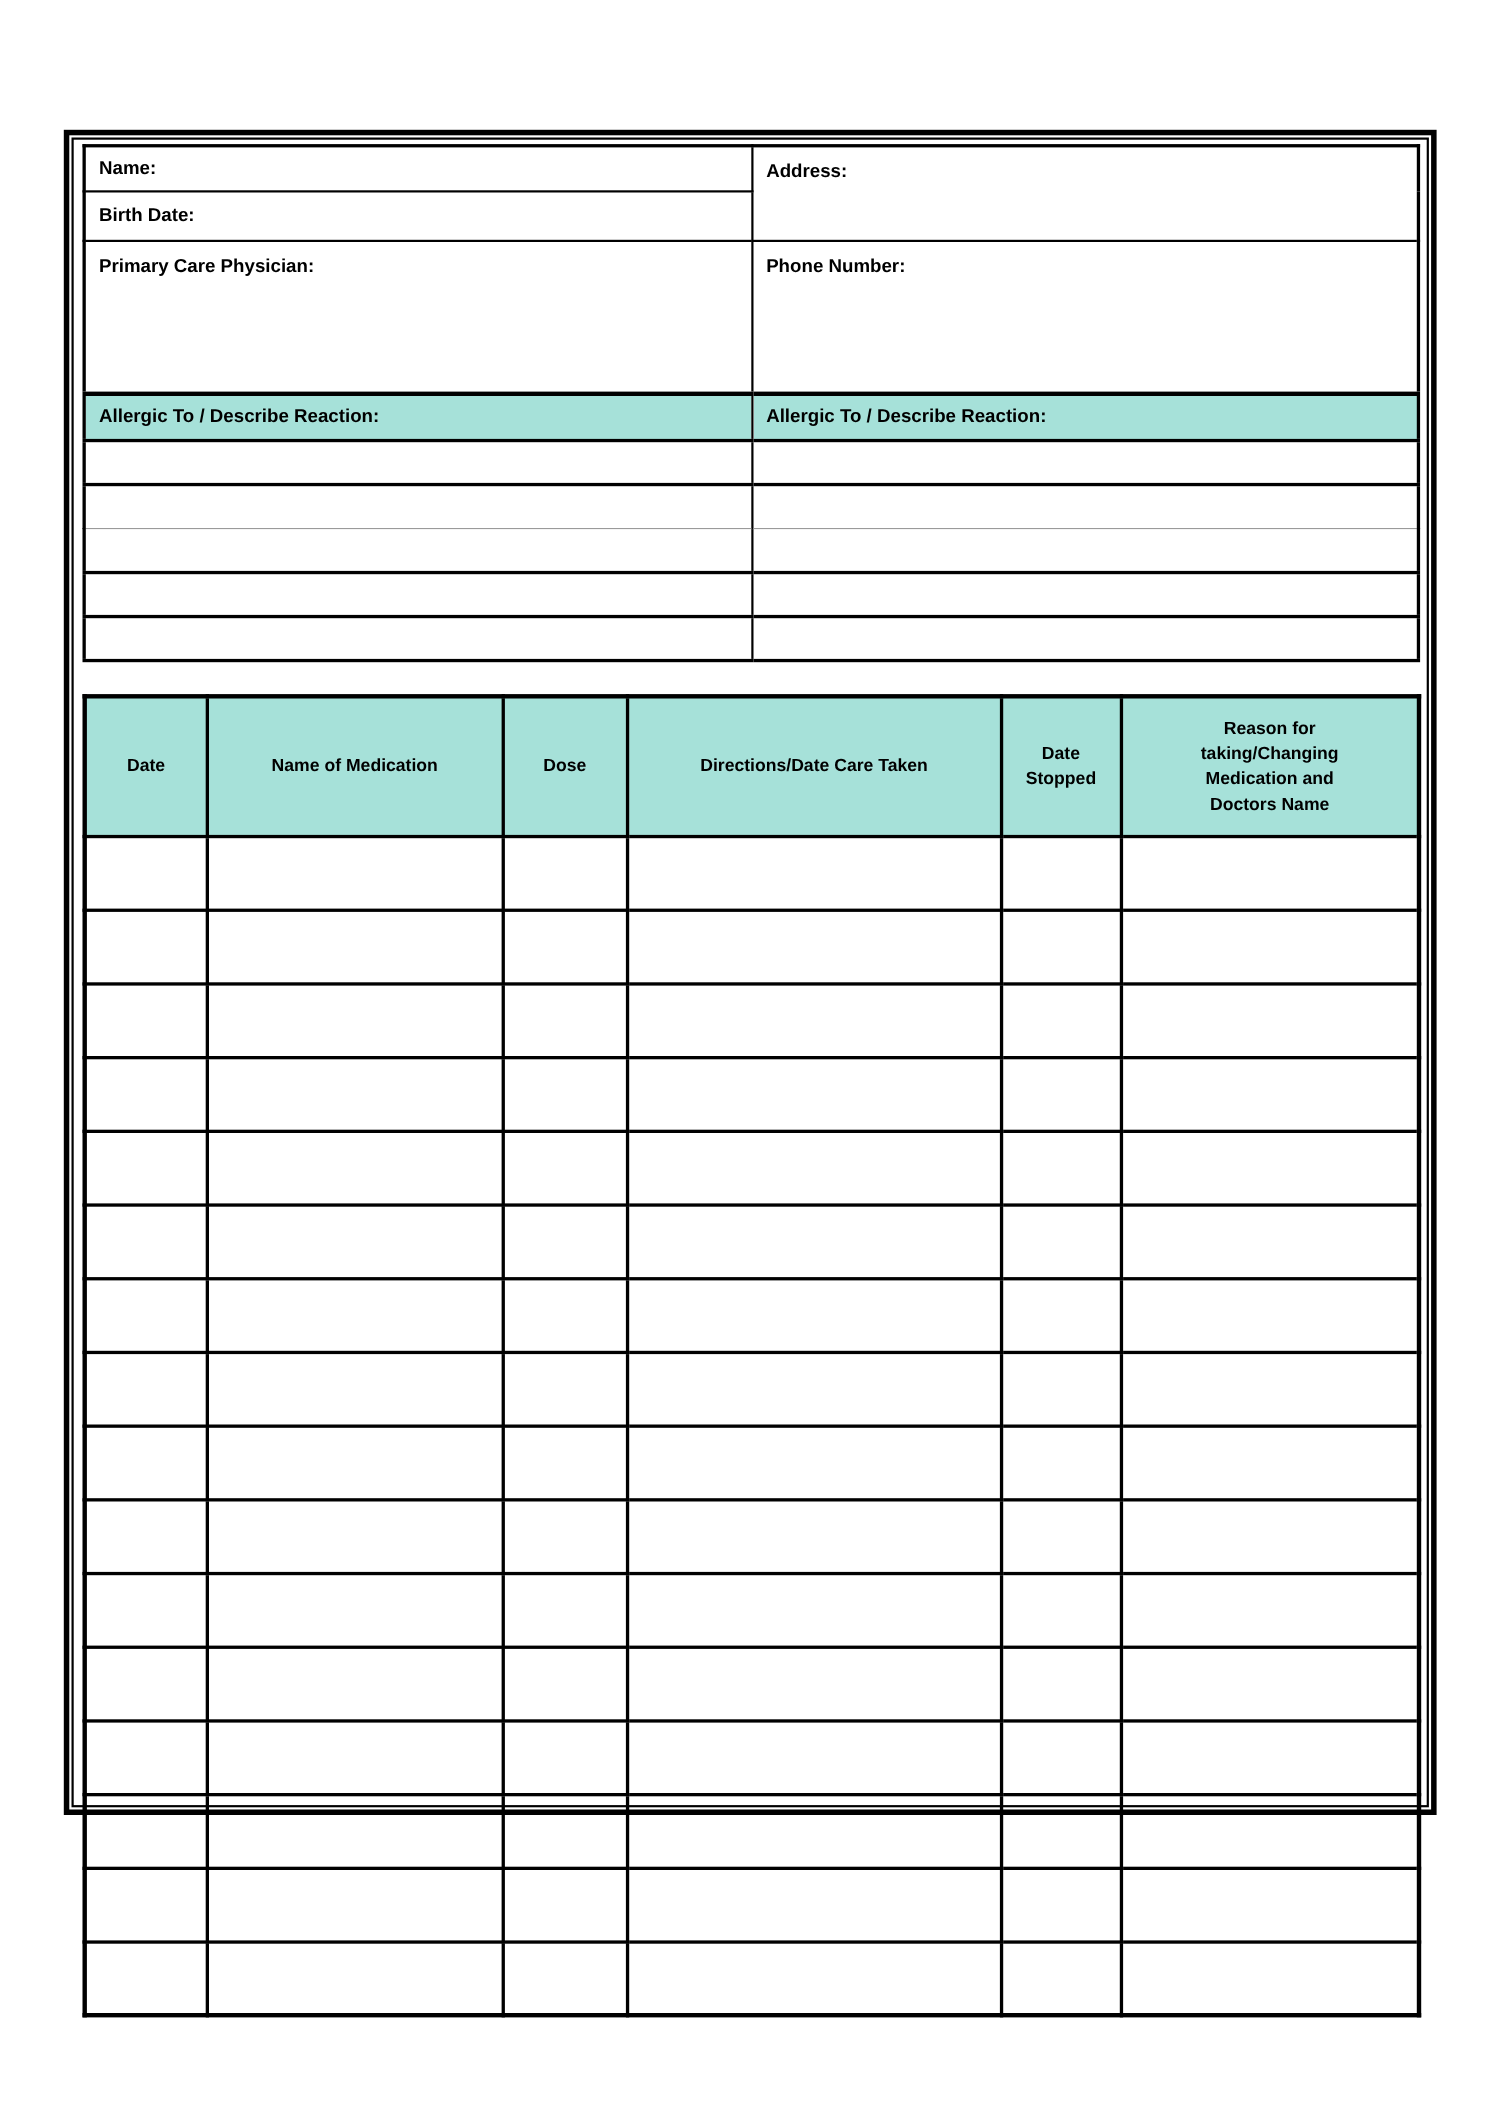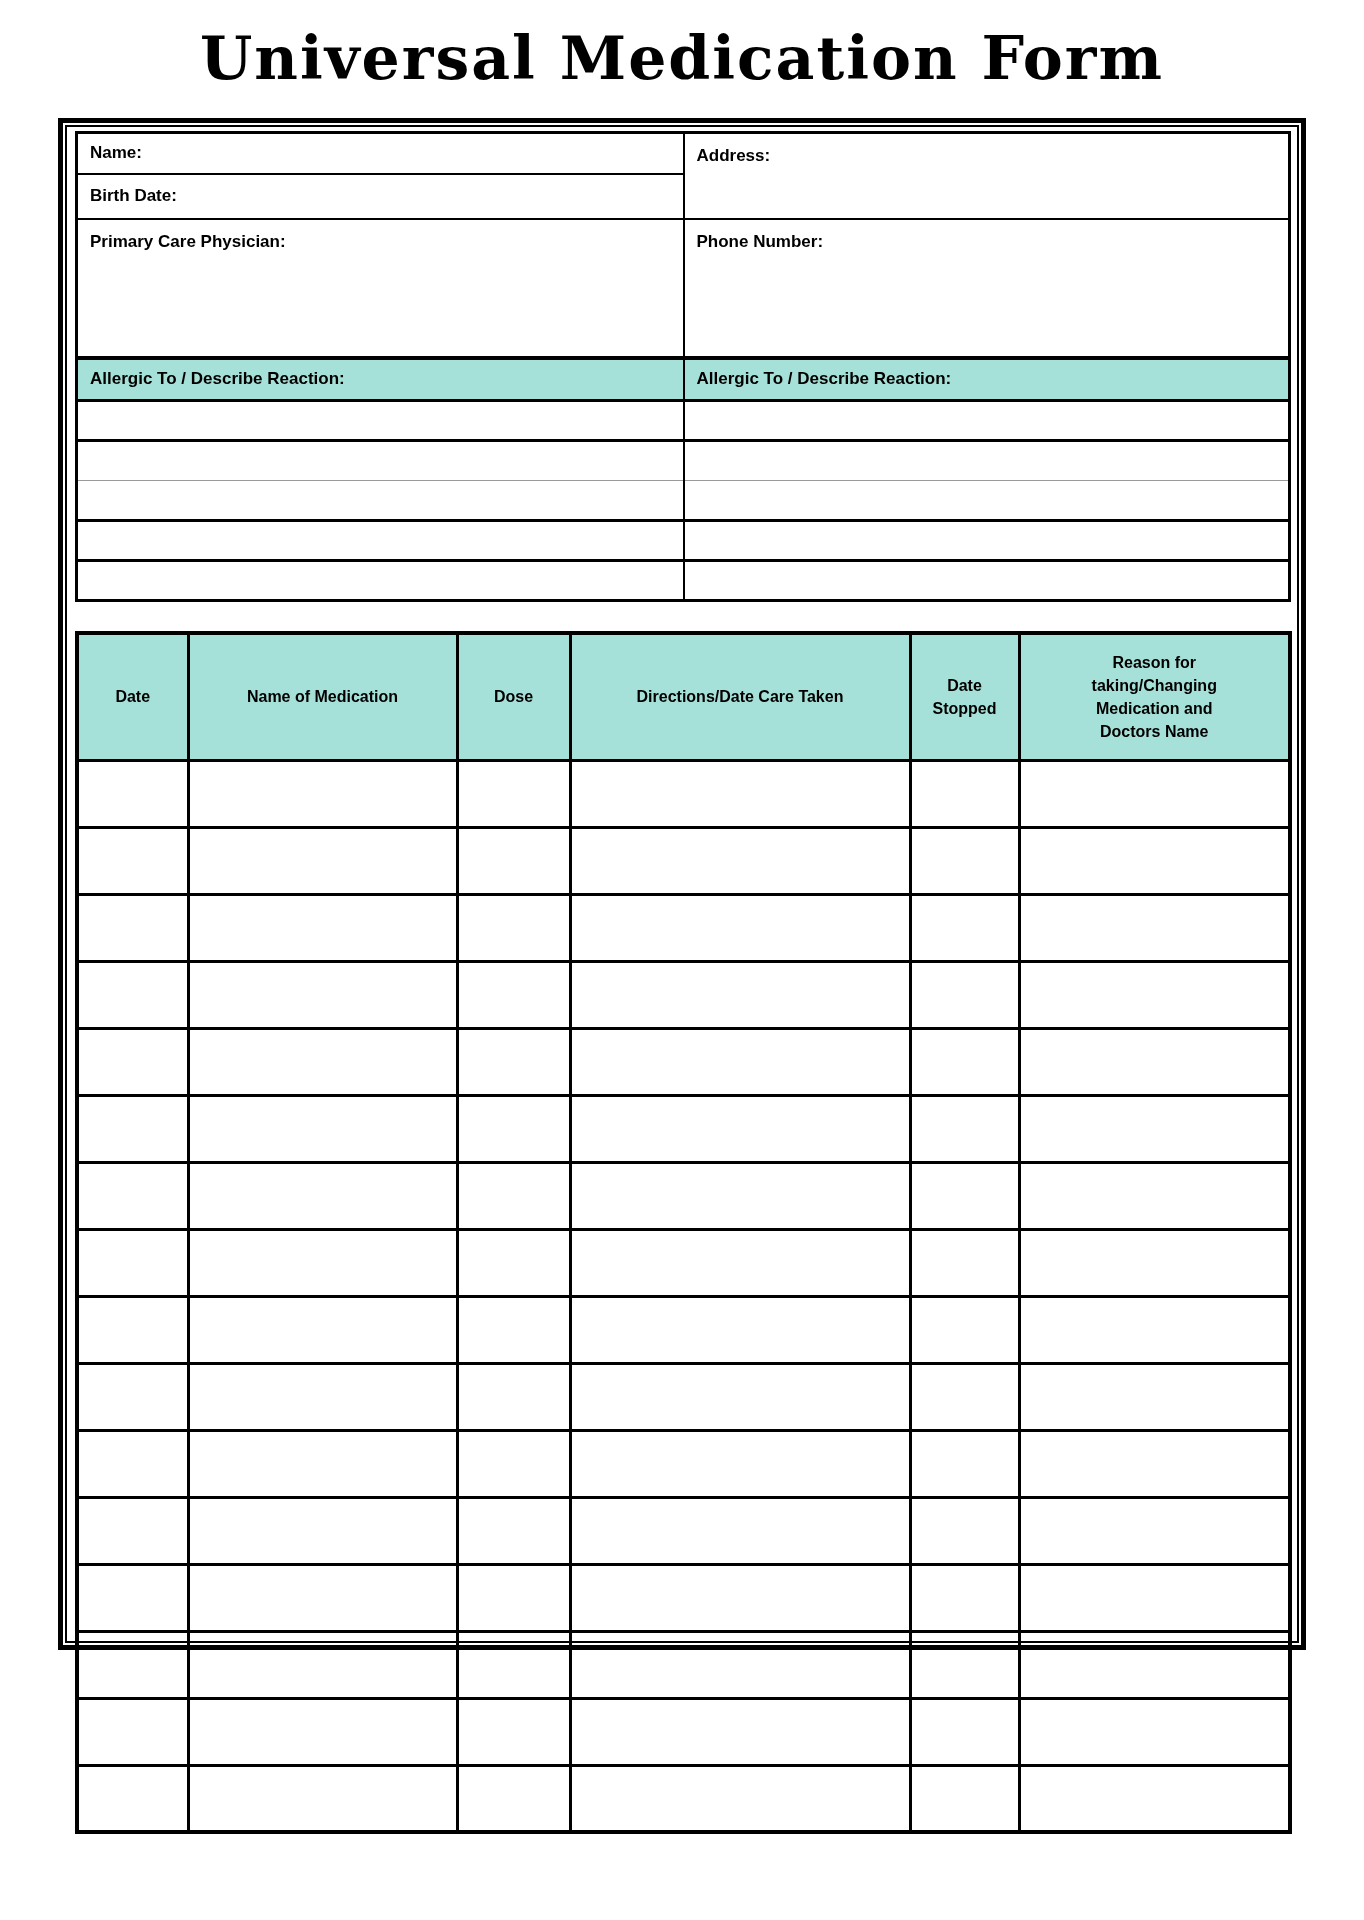--- a/index.html
+++ b/index.html
@@ -90,21 +90,20 @@
   .med-table tbody tr{height:67px;}
   .med-table td{
     border:3px solid var(--ink);
   }
 </style>
 </head>
 <body>
 
 <div class="page">
 
-  <div class="title">Universal Medication Form</div>
 
   <div class="frame-outer">
     <div class="frame-inner">
 
       <table class="info-table">
         <colgroup>
           <col style="width:607px">
           <col style="width:606px">
         </colgroup>
         <tbody>

